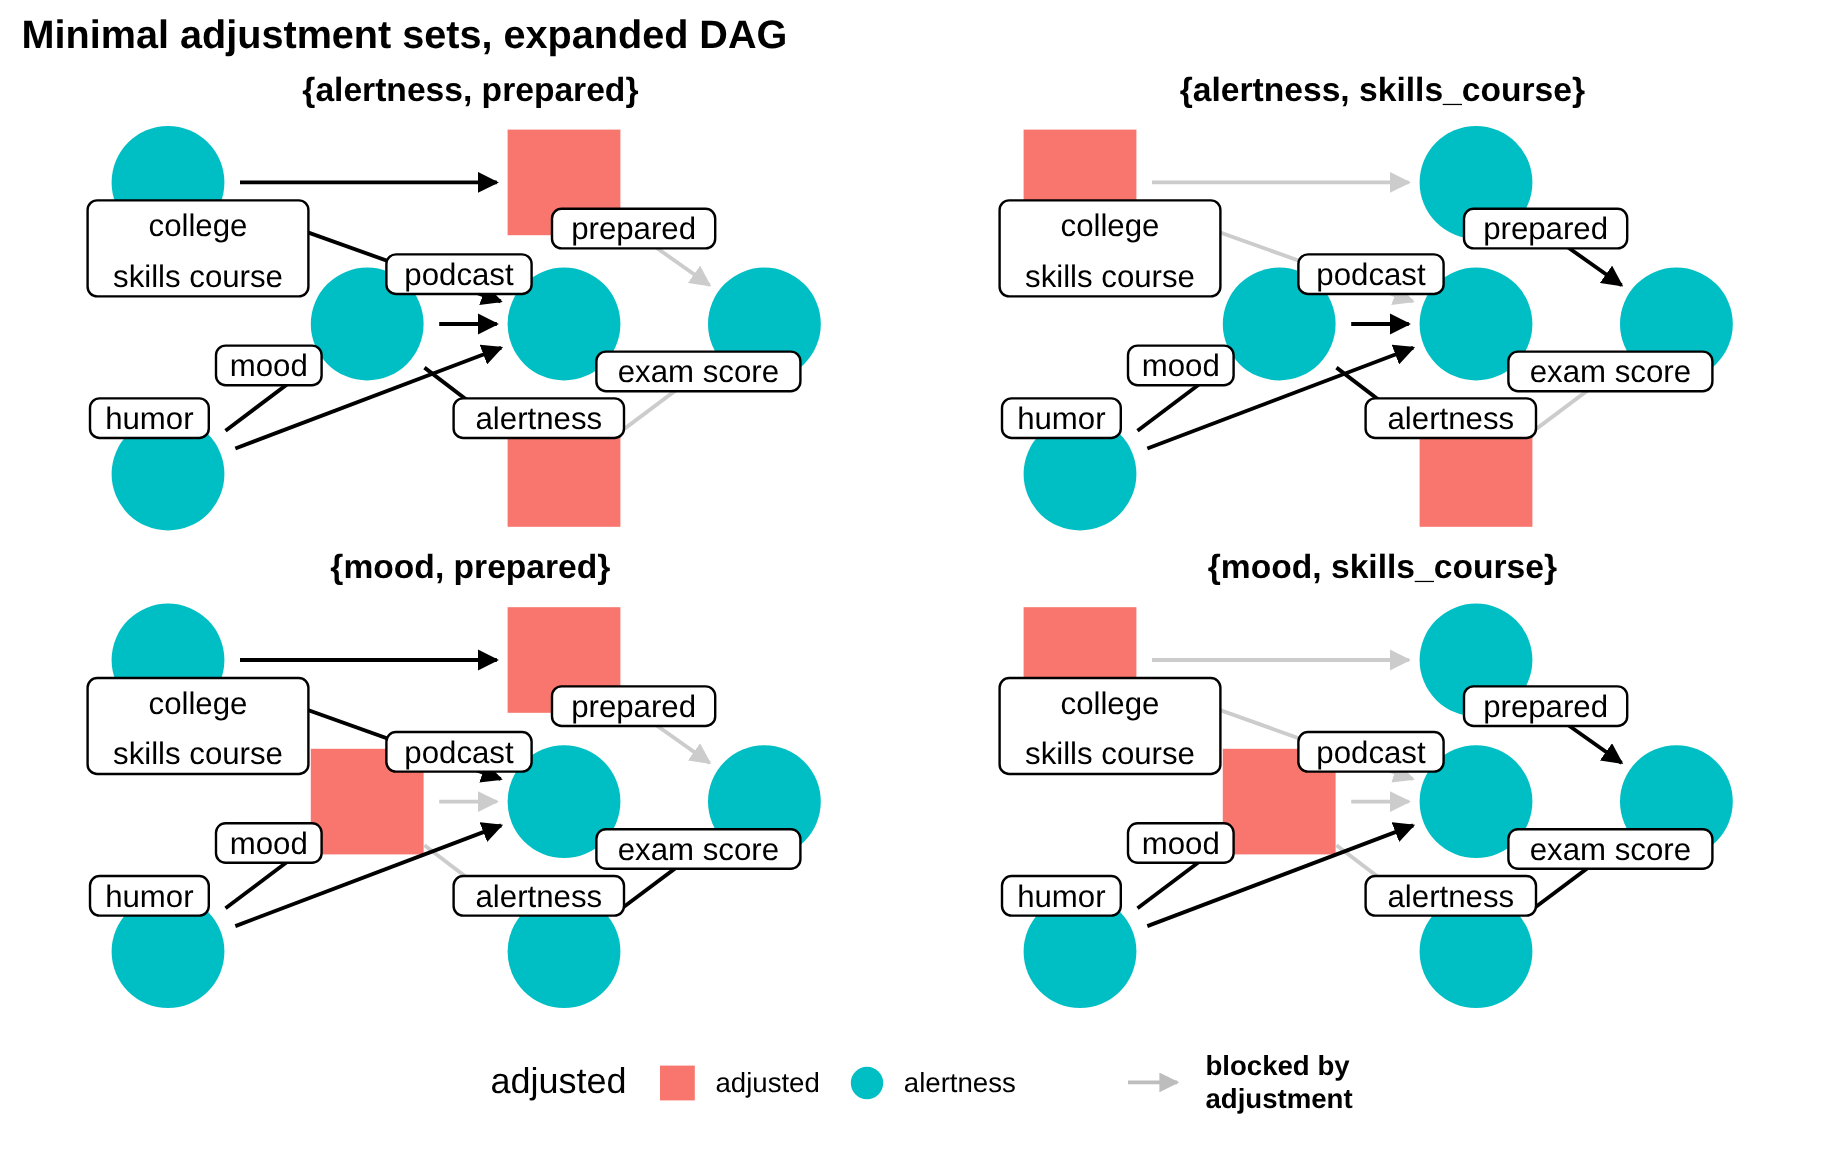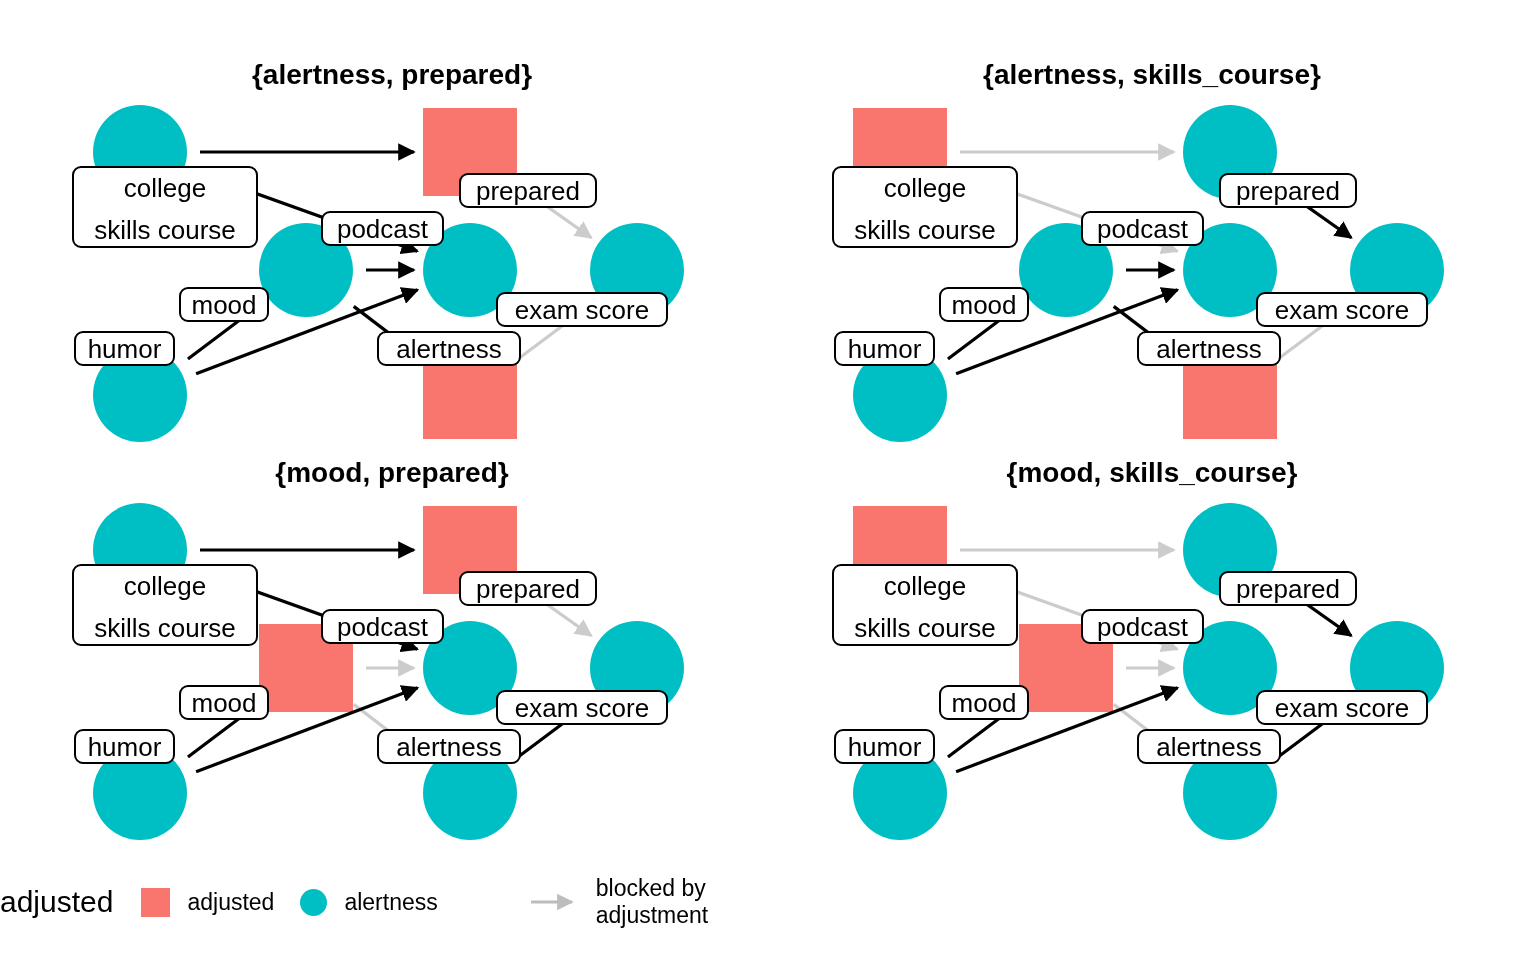--- a/index.html
+++ b/index.html
@@ -4,35 +4,36 @@
 <style>
   html,body{margin:0;padding:0;background:#ffffff;}
   .stage{position:relative;width:1536px;height:960px;background:#fff;overflow:hidden;
          font-family:"Liberation Sans",sans-serif;color:#000;}
   .main-title{position:absolute;left:18px;top:10px;margin:0;font-size:33px;font-weight:bold;
               letter-spacing:0;}
   svg text{font-family:"Liberation Sans",sans-serif;}
   .panel-title{font-size:28px;font-weight:bold;}
   .node-label-text{font-size:26px;}
   .legend{position:absolute;left:0;top:860px;width:1536px;height:84px;display:flex;
-          align-items:center;}
+          justify-content:center;align-items:center;}
   .legend-title{font-size:30px;margin-right:28px;}
   .legend-item{display:flex;align-items:center;margin-right:26px;}
   .legend-item .key-square{width:29px;height:29px;margin-right:17px;display:inline-block;}
   .legend-item .key-circle{width:27px;height:27px;border-radius:50%;margin-right:17px;display:inline-block;}
   .legend-item .item-label{font-size:23px;}
-  .legend-item.arrow-item{margin-left:64px;margin-right:0;}
+  .legend-item.arrow-item{margin-left:64px;margin-right:0;font-weight:bold;}
   .legend-item .key-arrow{margin-right:16px;}
   .multiline{white-space:pre-line;line-height:27px;}
 </style>
 </head>
 <body>
 
 <div class="stage">
 
+  <h1 class="main-title">Minimal adjustment sets, expanded DAG</h1>
 
   <svg width="1536" height="852" viewBox="0 0 1536 852" style="position:absolute;left:0;top:0;">
       <defs>
         <marker id="mk-open" viewBox="0 0 10 10" refX="9" refY="5" markerWidth="5.5" markerHeight="5.5" orient="auto">
           <path d="M0,0 L10,5 L0,10 z" fill="#000000"></path>
         </marker>
         <marker id="mk-blocked" viewBox="0 0 10 10" refX="9" refY="5" markerWidth="5.5" markerHeight="5.5" orient="auto">
           <path d="M0,0 L10,5 L0,10 z" fill="#CCCCCC"></path>
         </marker>
       </defs>

